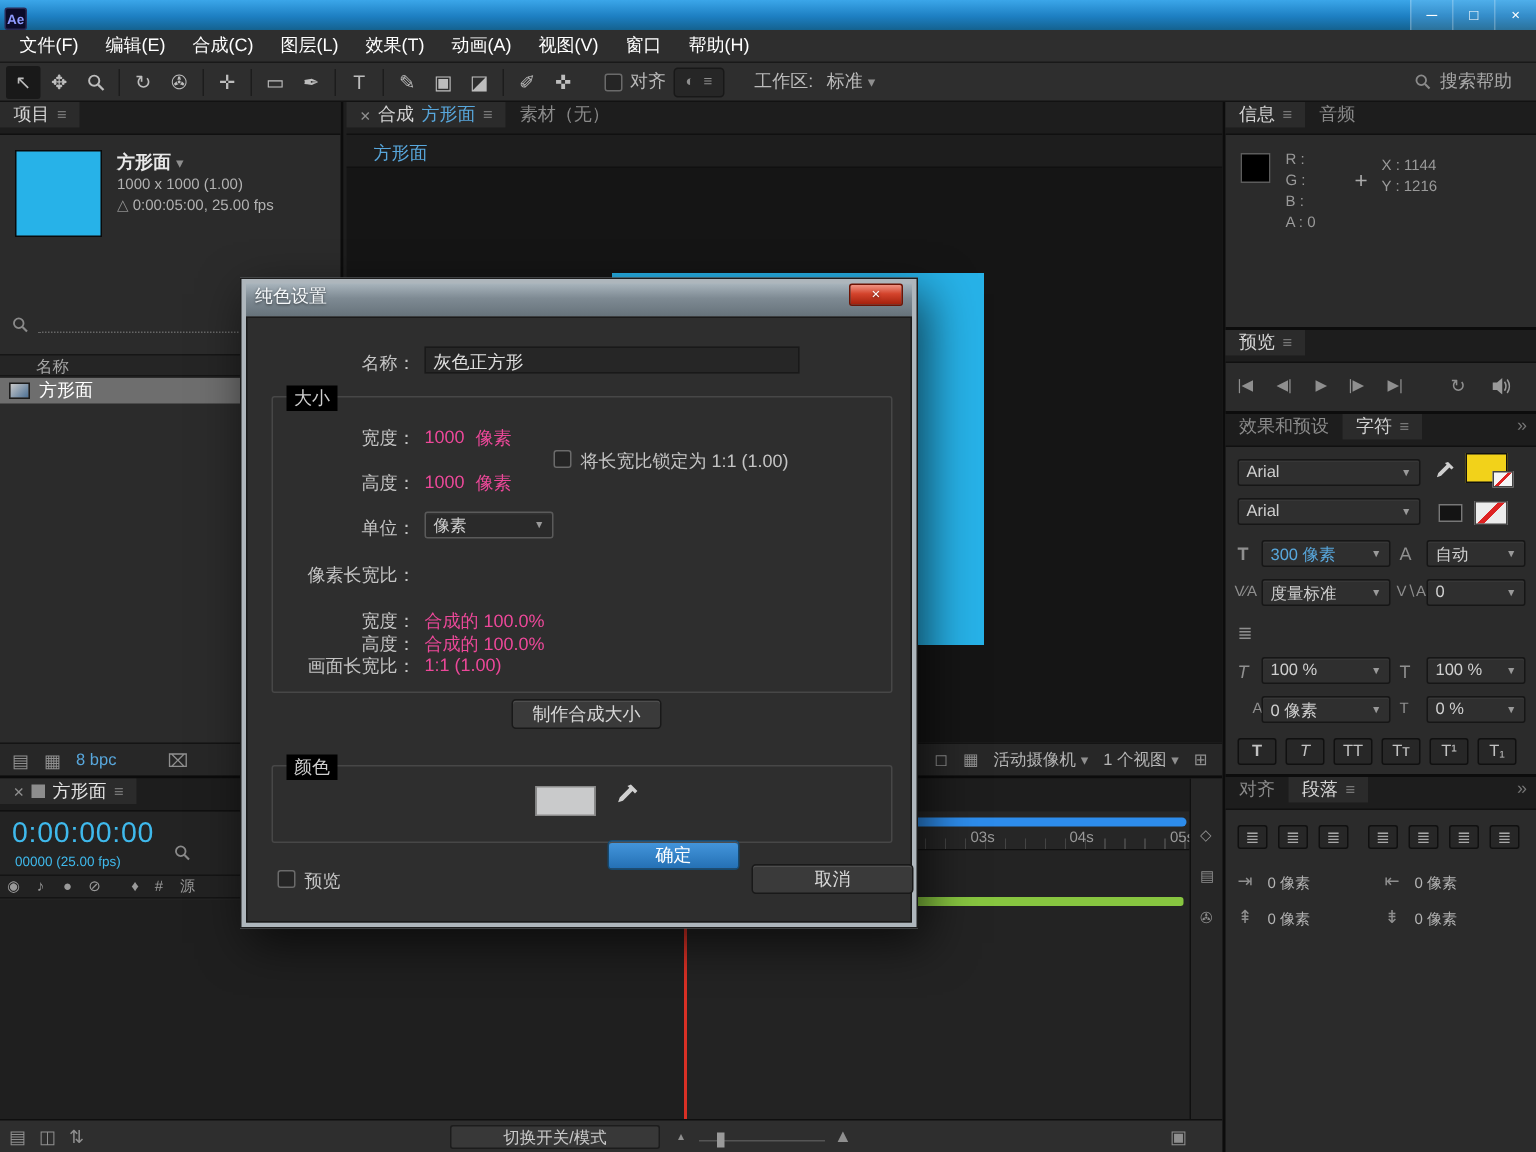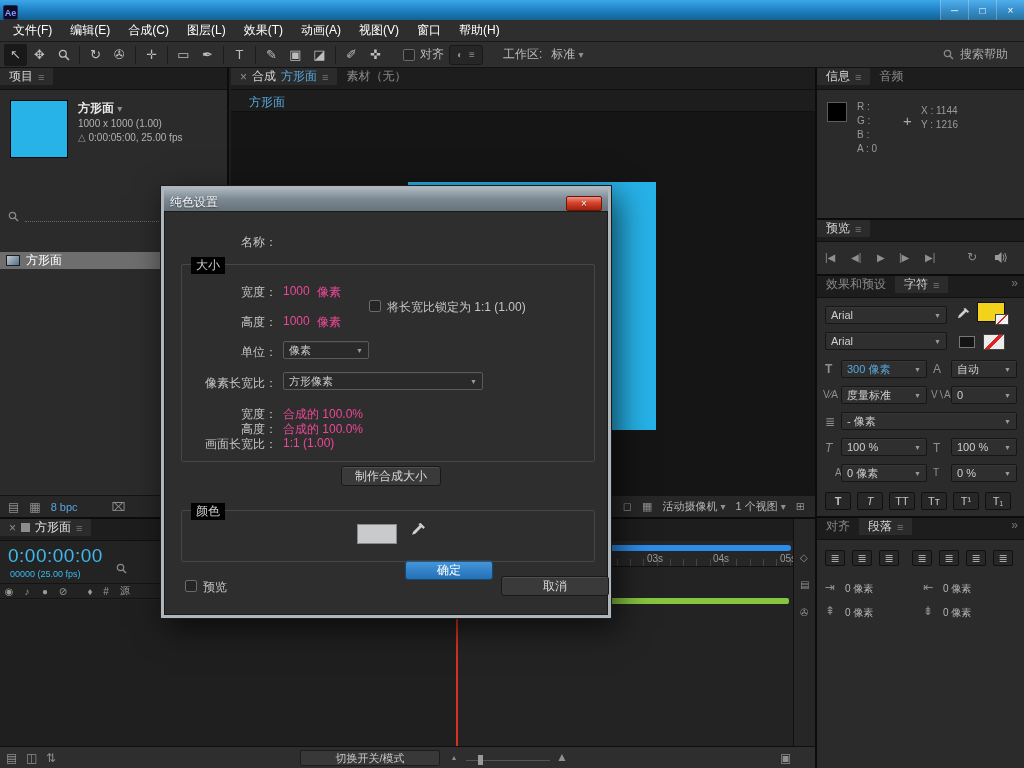--- a/index.html
+++ b/index.html
@@ -33,21 +33,21 @@
 .collapse{margin-left:auto;color:#777;padding:0 6px;display:flex;align-items:center}
 
 .sel{display:flex;align-items:center;padding:0 5px;height:18px;background:#2f2f2f;border:1px solid #161616;border-radius:2px;color:#cfcfcf;font-size:11px;position:absolute;box-shadow:inset 0 1px 0 rgba(255,255,255,.04)}
 .sel .arr{font-size:7px;color:#9a9a9a;margin-left:auto;padding-left:5px}
 .chk{position:absolute;width:12px;height:12px;background:#252525;border:1px solid #6a6a6a;border-radius:2px}
 .hot{color:#58a7dc}
 .dots{border-bottom:1px dotted #666}
 .ic{color:#8f8f8f}
 
 .dialog{z-index:40;background:#aeb6bc;border:1px solid #1c1c1c;padding:3px;box-shadow:6px 10px 30px rgba(0,0,0,.65)}
-.dlg-title{height:22px;display:flex;align-items:flex-end;padding:0 6px;background:linear-gradient(180deg,#a8b4bc,#7e8a93 45%,#66727a);color:#f5f8fa;text-shadow:0 1px 2px rgba(0,0,0,.6);font-size:12px}
+.dlg-title{height:22px;display:flex;align-items:flex-start;padding:0 6px;background:linear-gradient(180deg,#a8b4bc,#7e8a93 45%,#66727a);color:#f5f8fa;text-shadow:0 1px 2px rgba(0,0,0,.6);font-size:12px}
 .dlg-close{margin-left:auto;width:36px;height:15px;border-radius:2px;background:linear-gradient(180deg,#f09383,#d4442c 45%,#a3200c);border:1px solid #6d1405;color:#fff;font-size:10px;display:flex;align-items:center;justify-content:center}
 .dlg-body{position:relative;background:#2e2e2e;border:1px solid #1a1a1a;height:404px;font-size:12px}
 .dlab{position:absolute;width:112px;text-align:right;color:#c4c4c4}
 .dval{position:absolute;color:#ec4899}
 .group{position:absolute;border:1px solid #474747;border-radius:2px}
 .glegend{position:absolute;background:#000000;padding:0 5px;color:#cfcfcf}
 .dbtn{position:absolute;background:#3a3a3a;border:1px solid #191919;box-shadow:inset 0 1px 0 #4e4e4e;border-radius:3px;color:#d8d8d8;display:flex;align-items:center;justify-content:center;font-size:12px}
 .dbtn.ok{background:linear-gradient(180deg,#4597dd,#2470b4);border:1px solid #16496f;color:#fff}
 .dsel{background:#2a2a2a;border:1px solid #5a5a5a}
 
@@ -138,20 +138,21 @@
   <div class="abs" style="left:78px;top:32px;color:#e8e8e8;font-weight:bold"><span>方形面</span> <span class="small ic">▾</span></div>
   <div class="abs small" style="left:78px;top:50px;color:#b2b2b2">1000 x 1000 (1.00)</div>
   <div class="abs small" style="left:78px;top:64px;color:#b2b2b2"><span class="ic">△</span> <span>0:00:05:00, 25.00 fps</span></div>
   <div class="abs flex" style="left:8px;top:142px;gap:6px">
     <svg width="11" height="11" viewBox="0 0 11 11">
         <circle cx="4.5" cy="4.5" r="3.2" fill="none" stroke="#8a8a8a" stroke-width="1.2"></circle>
         <line x1="7" y1="7" x2="10" y2="10" stroke="#8a8a8a" stroke-width="1.4"></line>
       </svg>
     <span class="dots" style="width:150px;height:12px"></span>
   </div>
+  <div class="abs" style="left:0;top:168px;width:100%;height:15px;background:#252525;border-top:1px solid #161616;border-bottom:1px solid #161616;color:#a5a5a5;padding-left:24px;font-size:11px">名称</div>
   <div class="abs flex" style="left:0;top:184px;width:100%;height:17px;background:#6e6e6e;gap:6px;padding-left:6px">
     <span style="width:14px;height:11px;background:linear-gradient(135deg,#c9c9c9,#4a6f94);border:1px solid #1c1c1c"></span>
     <span style="color:#fff">方形面</span>
   </div>
   <div class="abs flex" style="left:0;top:427px;width:100%;height:22px;background:#272727;border-top:1px solid #141414;gap:10px;padding:0 8px">
     <span class="ic">▤</span>
     <span class="ic">▦</span>
     <span class="hot" style="font-size:11px">8 bpc</span>
     <span class="ic" style="margin-left:24px">⌧</span>
   </div>
@@ -336,24 +337,20 @@
         <span>度量标准</span>
         <span class="arr">▼</span>
       </div>
     <span class="abs ic small" style="left:114px;top:113px">V∖A</span>
     <div class="sel" style="left:134px;top:110px;width:66px">
         <span>0</span>
         <span class="arr">▼</span>
       </div>
 
     <span class="abs ic" style="left:8px;top:139px">≣</span>
-    <div class="sel" style="left:24px;top:136px;width:176px">
-        <span>- 像素</span>
-        <span class="arr">▼</span>
-      </div>
 
     <span class="abs ic" style="left:8px;top:165px;font-style:italic">T</span>
     <div class="sel" style="left:24px;top:162px;width:86px">
         <span>100 %</span>
         <span class="arr">▼</span>
       </div>
     <span class="abs ic" style="left:116px;top:165px">T</span>
     <div class="sel" style="left:134px;top:162px;width:66px">
         <span>100 %</span>
         <span class="arr">▼</span>
@@ -409,20 +406,21 @@
   </div>
 </div>
 
 <div class="dialog abs" style="left:160px;top:185px;width:452px;height:434px">
   <div class="dlg-title">
     <span>纯色设置</span>
     <span class="dlg-close">×</span>
   </div>
   <div class="dlg-body">
     <span class="dlab" style="left:0;top:22px">名称：</span>
+    <div class="abs" style="left:118px;top:19px;width:250px;height:18px;background:#262626;border:1px solid #191919;color:#ddd;padding:1px 5px">灰色正方形</div>
 
     <div class="group" style="left:16px;top:52px;width:414px;height:198px"></div>
     <span class="glegend" style="left:26px;top:45px">大小</span>
 
     <span class="dlab" style="left:0;top:72px">宽度：</span>
     <span class="dval hot" style="left:118px;top:72px">1000</span>
     <span class="dval" style="left:152px;top:72px">像素</span>
 
     <span class="chk" style="left:204px;top:88px"></span>
     <span class="dval" style="left:222px;top:87px;color:#c4c4c4">将长宽比锁定为 1:1 (1.00)</span>
@@ -431,24 +429,20 @@
     <span class="dval hot" style="left:118px;top:102px">1000</span>
     <span class="dval" style="left:152px;top:102px">像素</span>
 
     <span class="dlab" style="left:0;top:132px">单位：</span>
     <div class="sel dsel" style="left:118px;top:129px;width:86px">
         <span>像素</span>
         <span class="arr">▼</span>
       </div>
 
     <span class="dlab" style="left:0;top:163px">像素长宽比：</span>
-    <div class="sel dsel" style="left:118px;top:160px;width:200px">
-        <span>方形像素</span>
-        <span class="arr">▼</span>
-      </div>
 
     <span class="dlab" style="left:0;top:194px">宽度：</span>
     <span class="dval" style="left:118px;top:194px">合成的 100.0%</span>
     <span class="dlab" style="left:0;top:209px">高度：</span>
     <span class="dval" style="left:118px;top:209px">合成的 100.0%</span>
     <span class="dlab" style="left:0;top:224px">画面长宽比：</span>
     <span class="dval" style="left:118px;top:224px">1:1 (1.00)</span>
 
     <div class="dbtn" style="left:176px;top:254px;width:100px;height:20px">制作合成大小</div>
 

